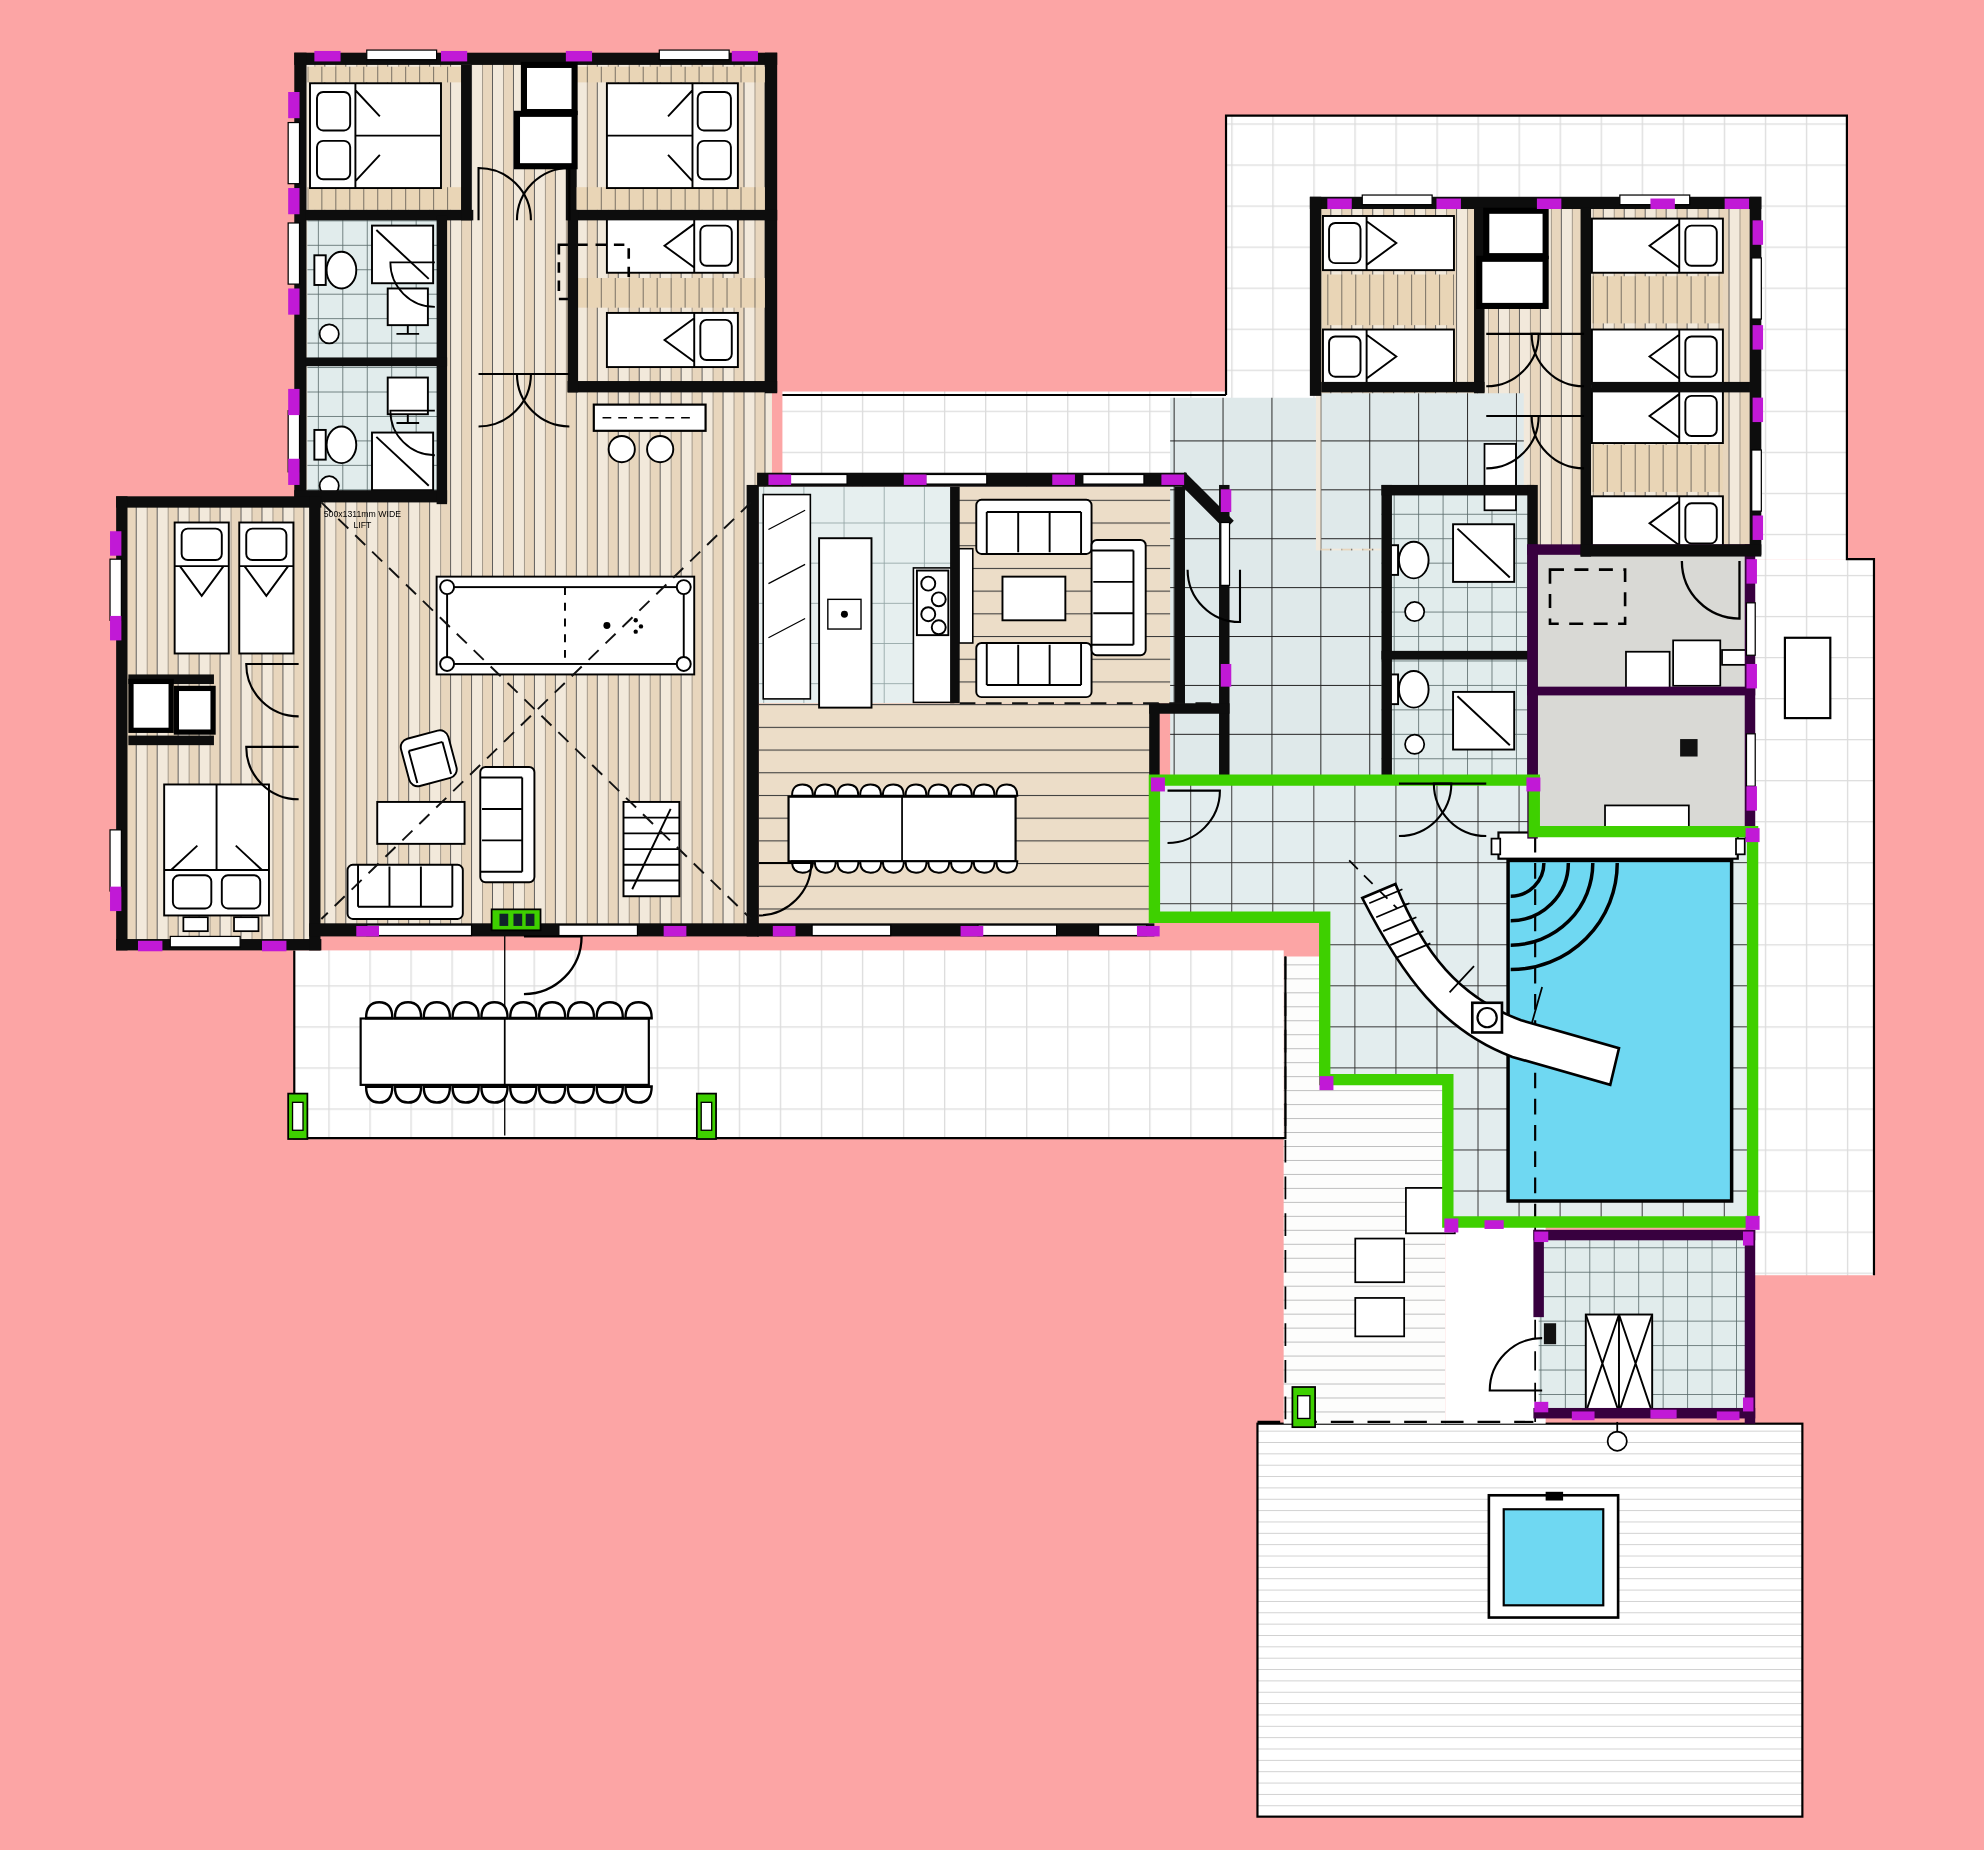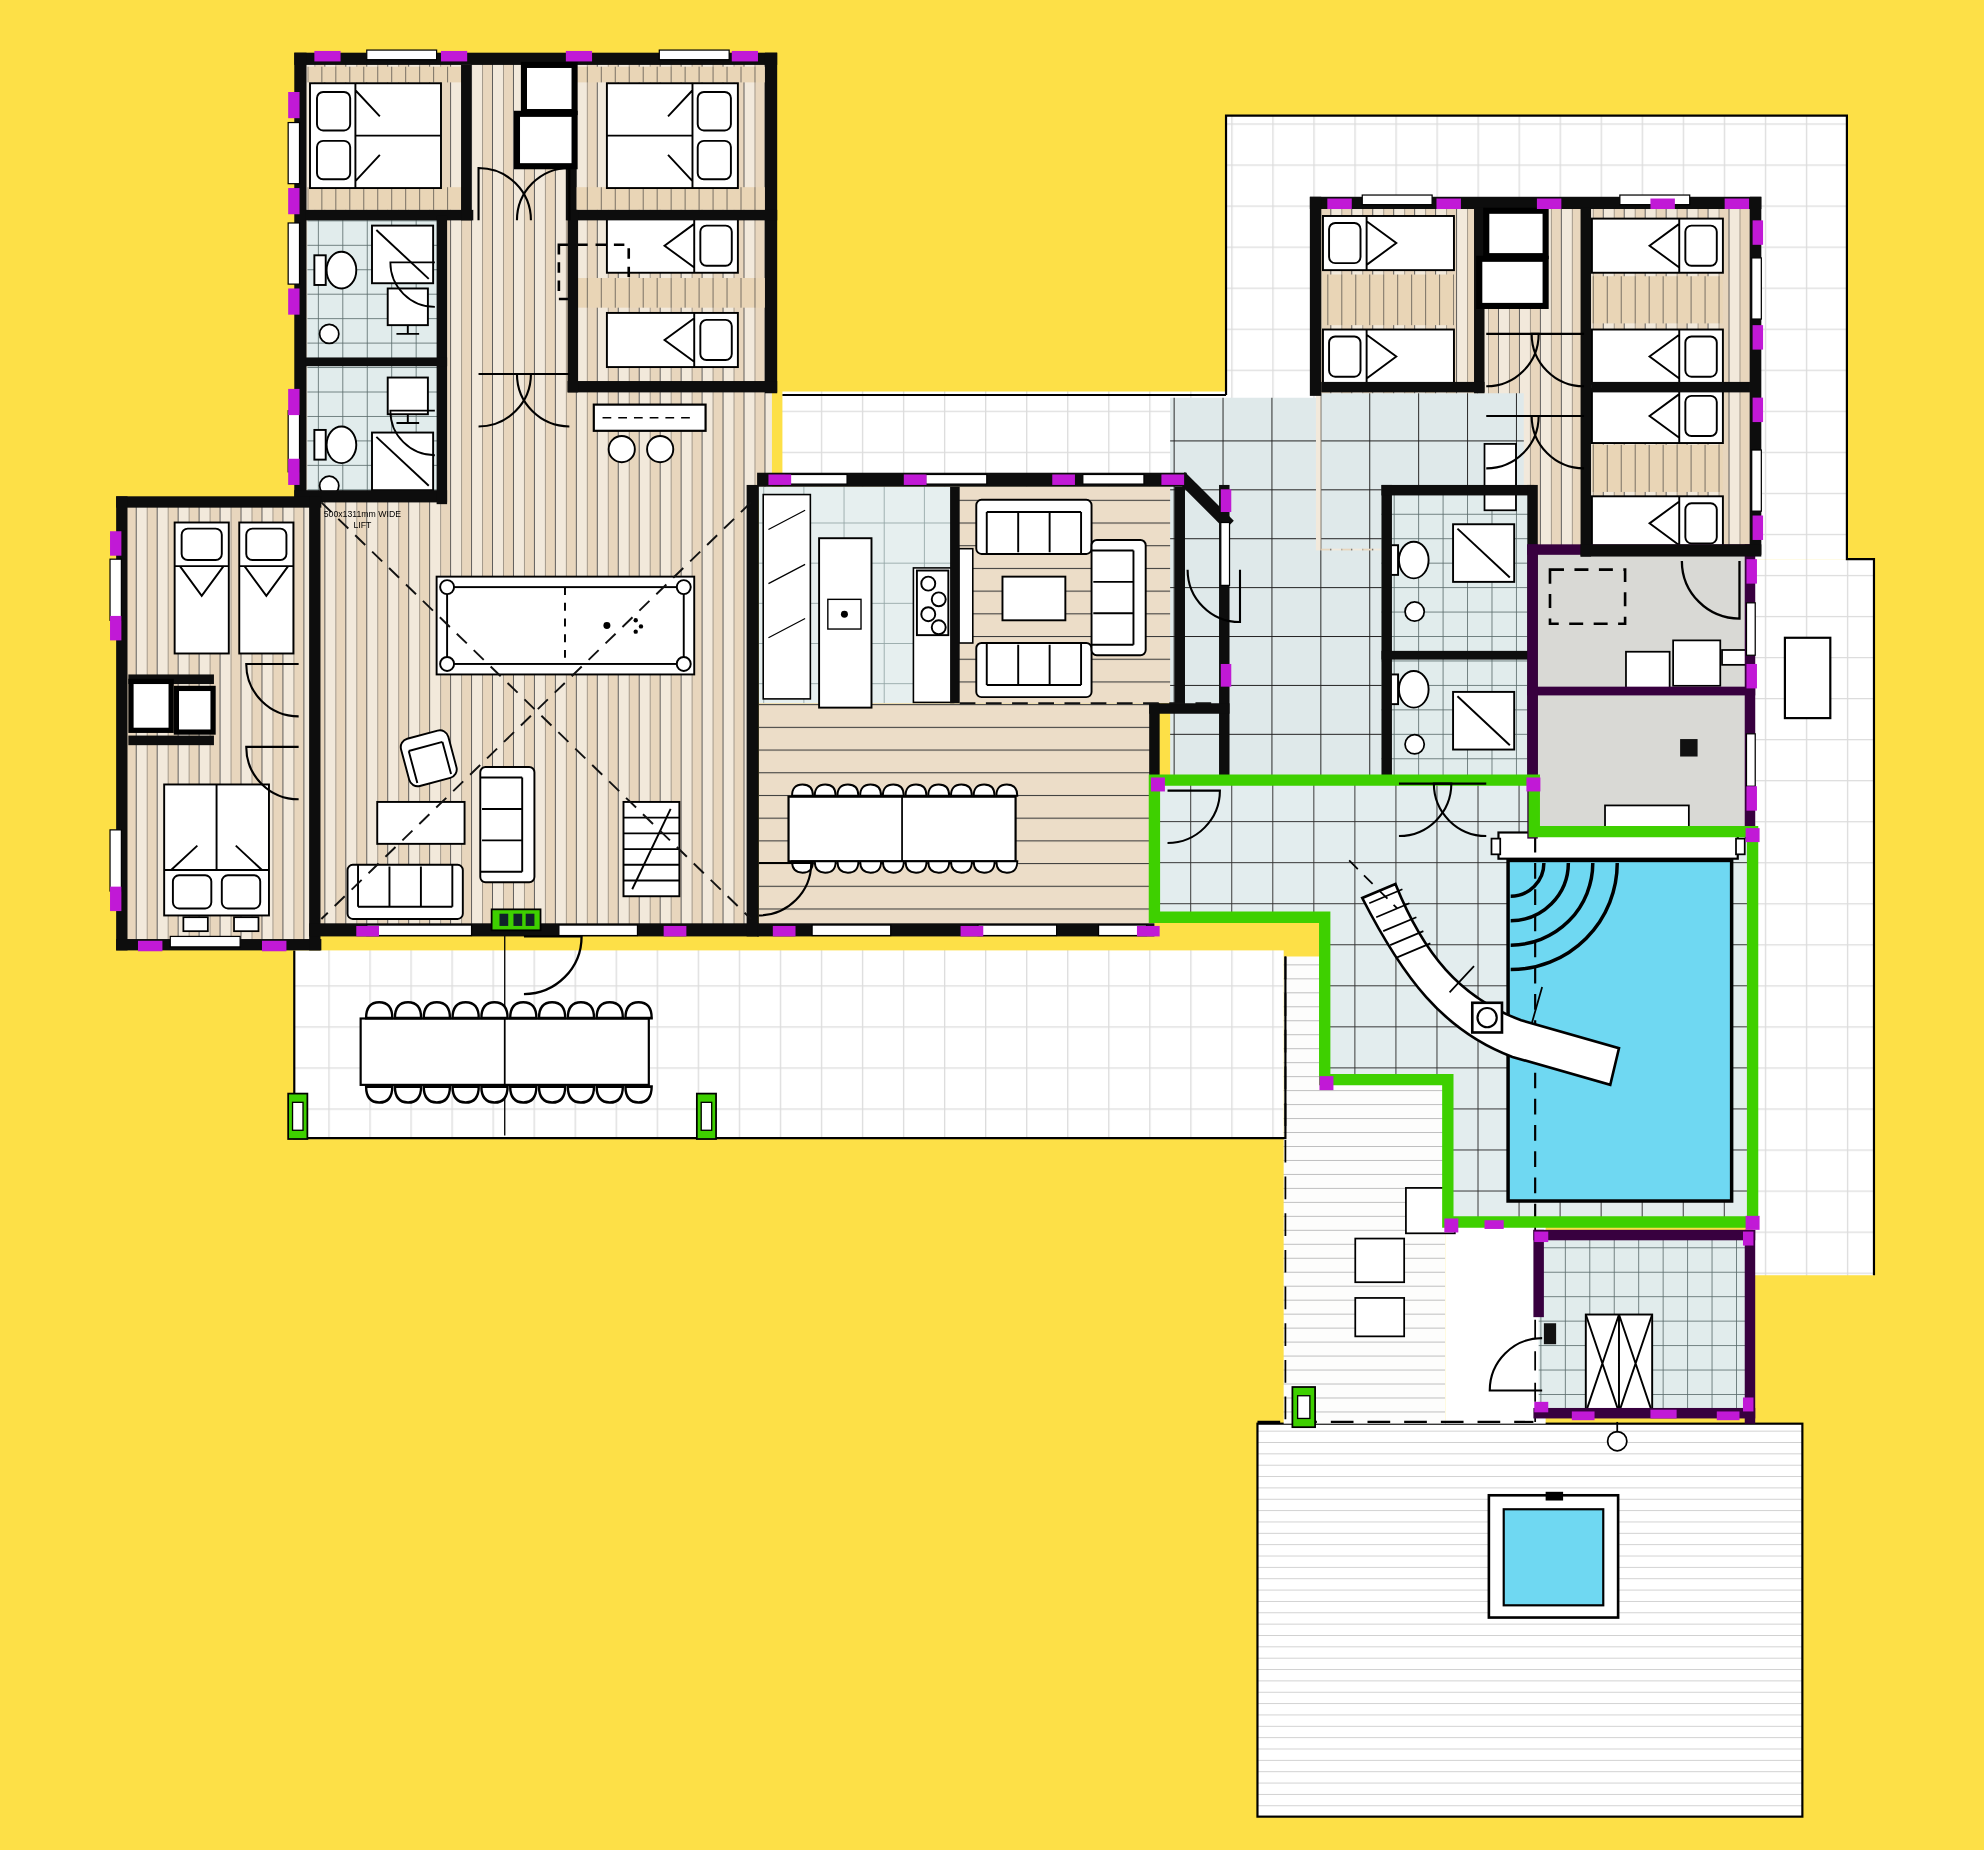--- a/index.html
+++ b/index.html
@@ -1,16 +1,16 @@
 <!DOCTYPE html>
 <html style="font-size:14px"><head>
 <meta charset="utf-8">
 <style>
   html,body{margin:0;padding:0;background:#fff;}
-  #stage{width:1984px;height:1851px;position:relative;background:#fde047;}
+  #stage{width:1984px;height:1851px;position:relative;background:#fca5a5;}
   svg{display:block;}
   .f{fill:#fff;stroke:#000;stroke-width:2.2;}
   .s{fill:none;stroke:#000;stroke-width:2.2;}
   text{font-family:"Liberation Sans",sans-serif;}
 </style>
 </head>
 <body>
 
 <div id="stage">
   <svg id="plan" width="1984" height="1851" viewBox="0 0 2272 2119" xmlns="http://www.w3.org/2000/svg">

